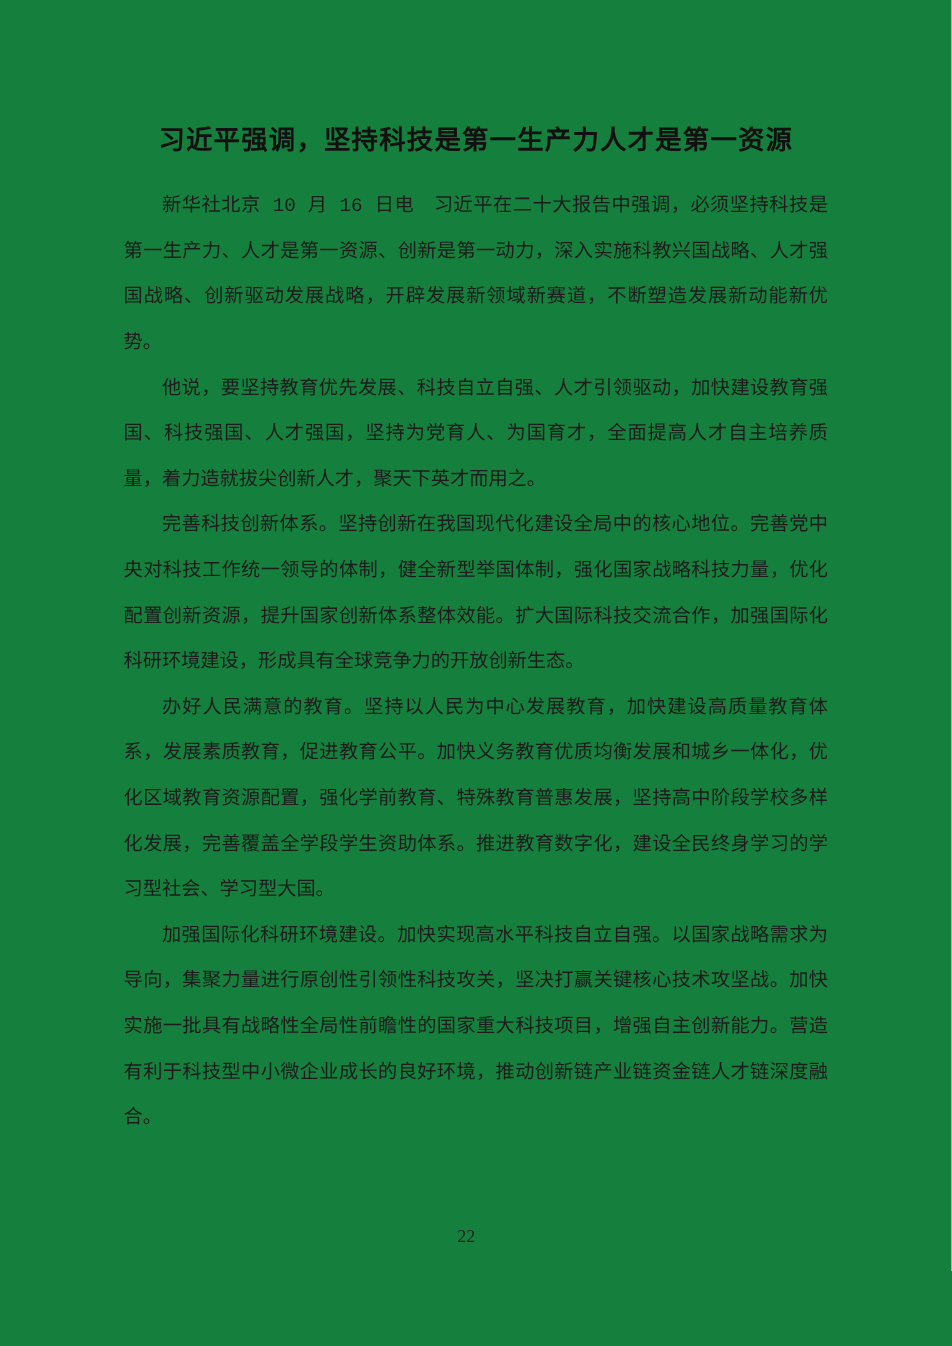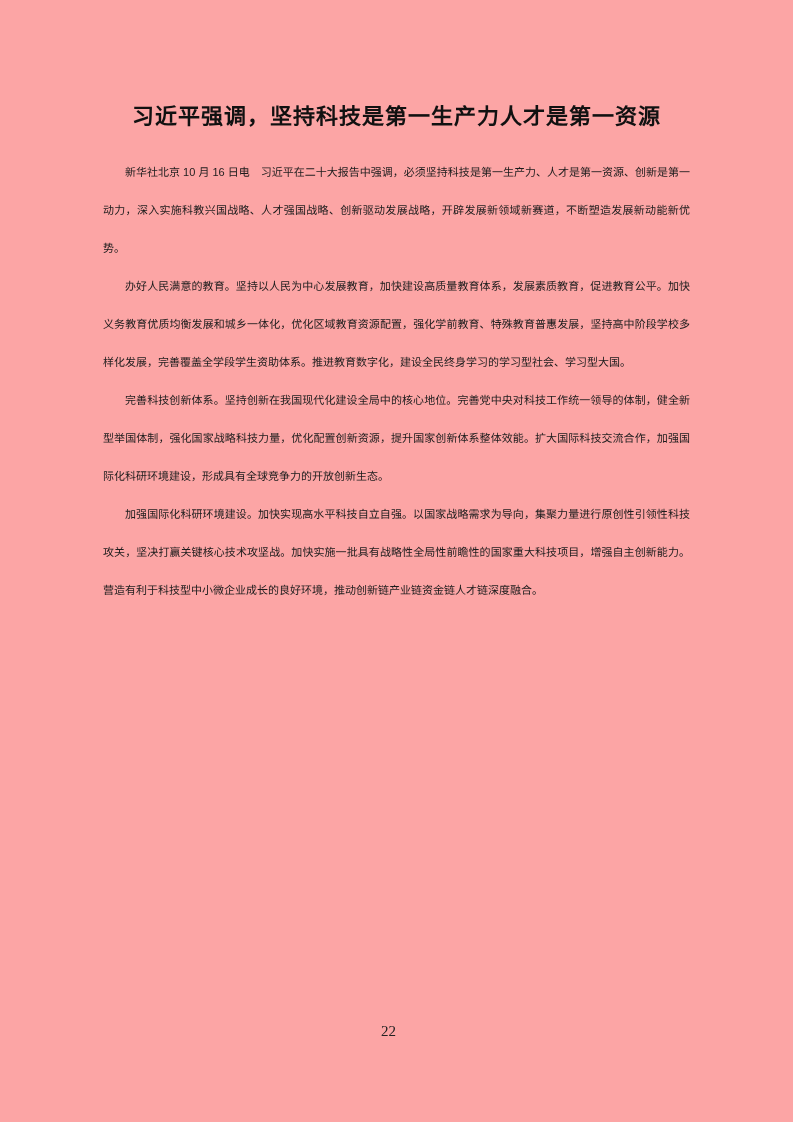--- a/index.html
+++ b/index.html
@@ -5,43 +5,43 @@
   html, body {
     margin: 0;
     padding: 0;
     background: #ffffff;
   }
   .page {
     position: relative;
     width: 793px;
     height: 1122px;
     margin: 0 auto;
-    background: #fca5a5;
+    background: #15803d;
     box-sizing: border-box;
     padding: 92px 103px 0 103px;
     color: #1c1c1c;
     overflow: hidden;
   }
   .title {
     margin: 0;
     font-family: "Liberation Sans", "DejaVu Sans", sans-serif;
     font-weight: 700;
     font-size: 22px;
     line-height: 50px;
     text-align: center;
     color: #111111;
     letter-spacing: 1px;
   }
   .title-line {
     display: block;
   }
   .article-body {
     margin-top: 11px;
-    font-family: Liberation Sans, sans-serif;
-    font-size: 11px;
+    font-family: Liberation Mono, monospace;
+    font-size: 16px;
     line-height: 38px;
     text-align: justify;
     text-justify: inter-ideograph;
     color: #1c1c1c;
   }
   .para {
     margin: 0;
     text-indent: 2em;
   }
   .page-footer {
@@ -61,22 +61,23 @@
 <body>
 
 <div class="page">
 
   <h1 class="title">
     <span class="title-line">习近平强调，坚持科技是第一生产力人才是第一资源</span>
   </h1>
 
   <div class="article-body">
       <p class="para">新华社北京 10 月 16 日电　习近平在二十大报告中强调，必须坚持科技是第一生产力、人才是第一资源、创新是第一动力，深入实施科教兴国战略、人才强国战略、创新驱动发展战略，开辟发展新领域新赛道，不断塑造发展新动能新优势。</p>
+      <p class="para">他说，要坚持教育优先发展、科技自立自强、人才引领驱动，加快建设教育强国、科技强国、人才强国，坚持为党育人、为国育才，全面提高人才自主培养质量，着力造就拔尖创新人才，聚天下英才而用之。</p>
+      <p class="para">完善科技创新体系。坚持创新在我国现代化建设全局中的核心地位。完善党中央对科技工作统一领导的体制，健全新型举国体制，强化国家战略科技力量，优化配置创新资源，提升国家创新体系整体效能。扩大国际科技交流合作，加强国际化科研环境建设，形成具有全球竞争力的开放创新生态。</p>
       <p class="para">办好人民满意的教育。坚持以人民为中心发展教育，加快建设高质量教育体系，发展素质教育，促进教育公平。加快义务教育优质均衡发展和城乡一体化，优化区域教育资源配置，强化学前教育、特殊教育普惠发展，坚持高中阶段学校多样化发展，完善覆盖全学段学生资助体系。推进教育数字化，建设全民终身学习的学习型社会、学习型大国。</p>
-      <p class="para">完善科技创新体系。坚持创新在我国现代化建设全局中的核心地位。完善党中央对科技工作统一领导的体制，健全新型举国体制，强化国家战略科技力量，优化配置创新资源，提升国家创新体系整体效能。扩大国际科技交流合作，加强国际化科研环境建设，形成具有全球竞争力的开放创新生态。</p>
       <p class="para">加强国际化科研环境建设。加快实现高水平科技自立自强。以国家战略需求为导向，集聚力量进行原创性引领性科技攻关，坚决打赢关键核心技术攻坚战。加快实施一批具有战略性全局性前瞻性的国家重大科技项目，增强自主创新能力。营造有利于科技型中小微企业成长的良好环境，推动创新链产业链资金链人才链深度融合。</p>
     </div>
 
   <div class="page-footer">
     <span class="page-number">22</span>
   </div>
 
 </div>
 
 </body></html>

